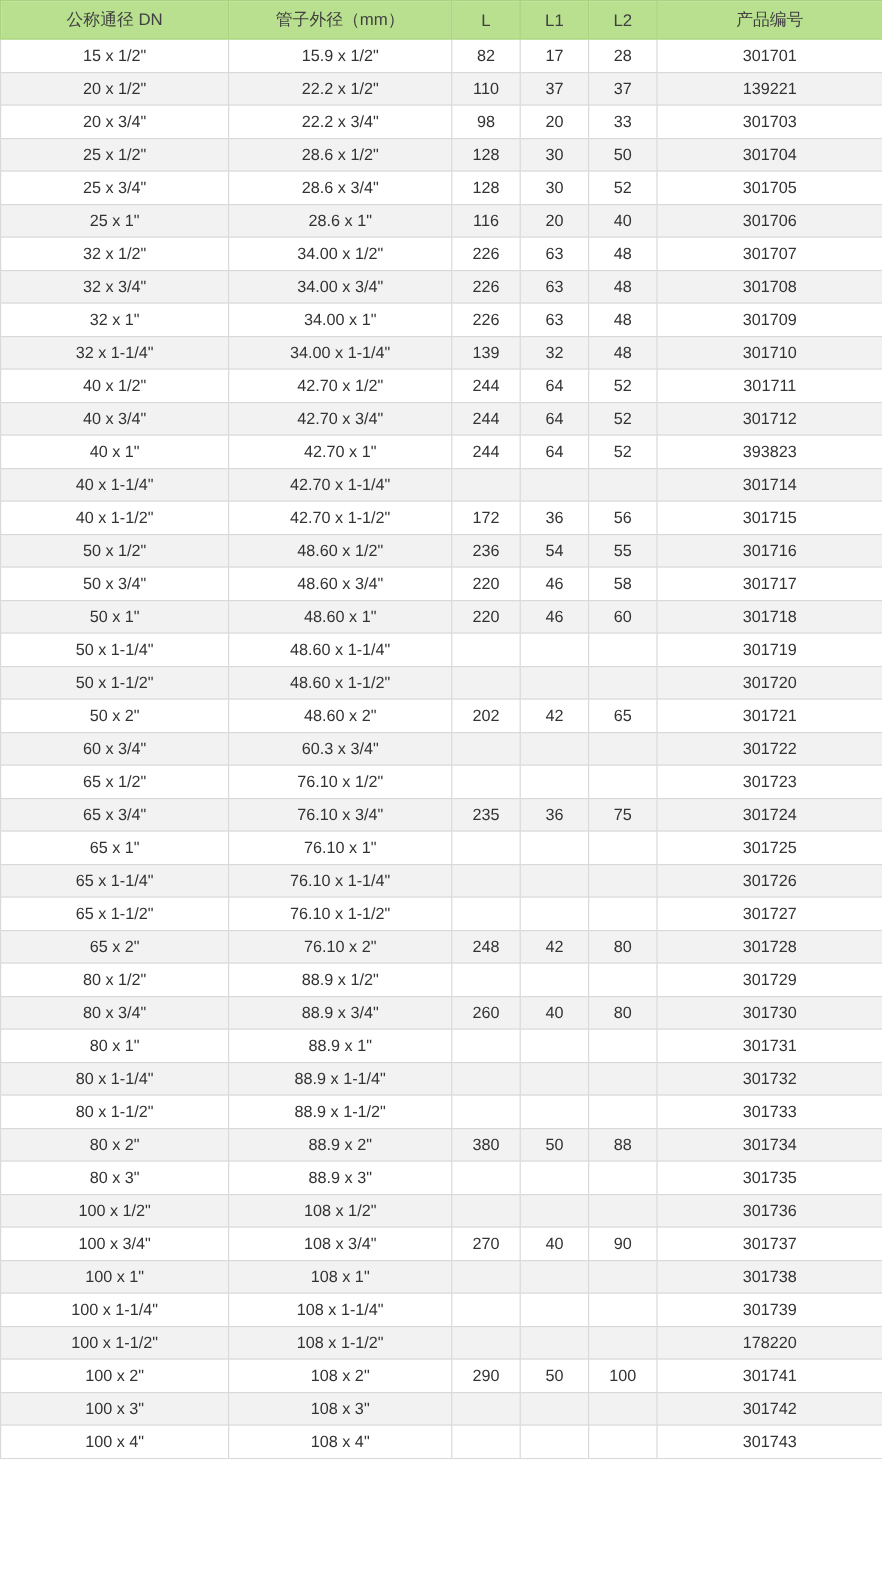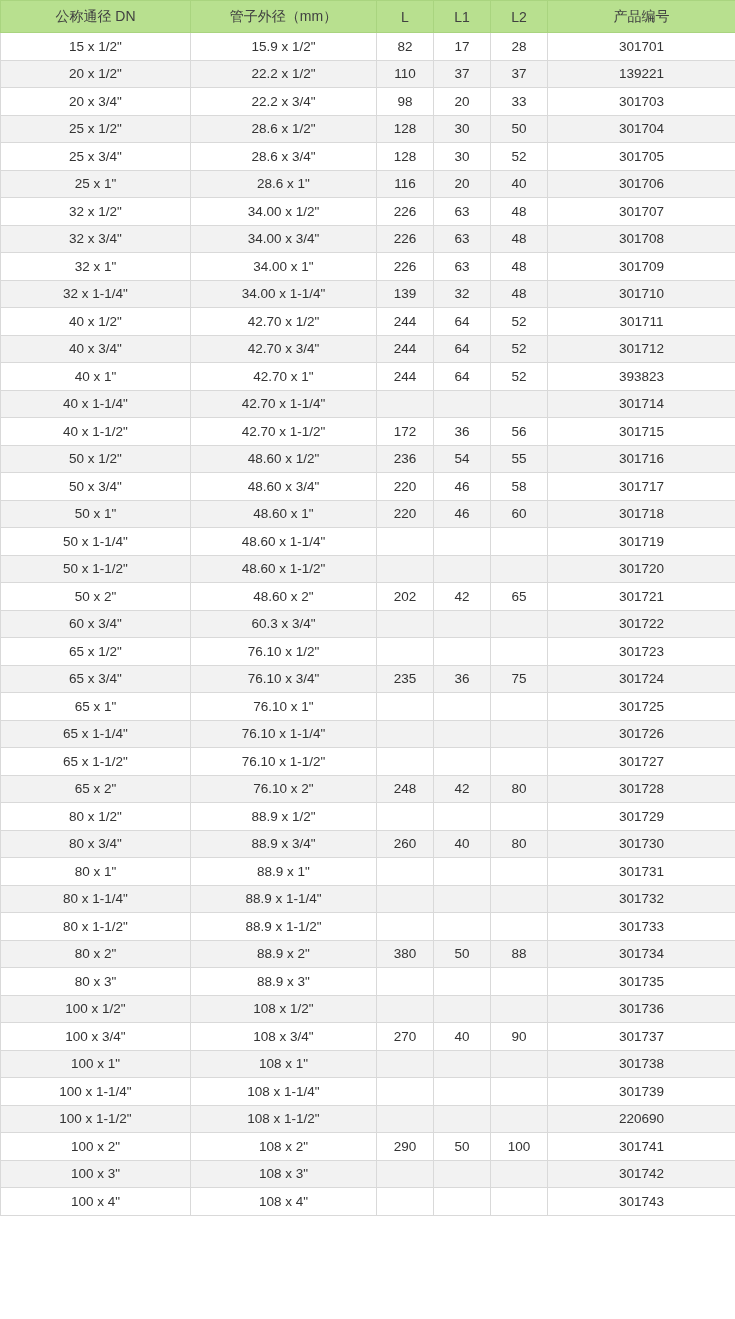--- a/index.html
+++ b/index.html
@@ -382,21 +382,21 @@
         <td></td>
         <td></td>
         <td>301739</td>
       </tr>
       <tr>
         <td>100 x 1-1/2"</td>
         <td>108 x 1-1/2"</td>
         <td></td>
         <td></td>
         <td></td>
-        <td>220690</td>
+        <td>178220</td>
       </tr>
       <tr>
         <td>100 x 2"</td>
         <td>108 x 2"</td>
         <td>290</td>
         <td>50</td>
         <td>100</td>
         <td>301741</td>
       </tr>
       <tr>

